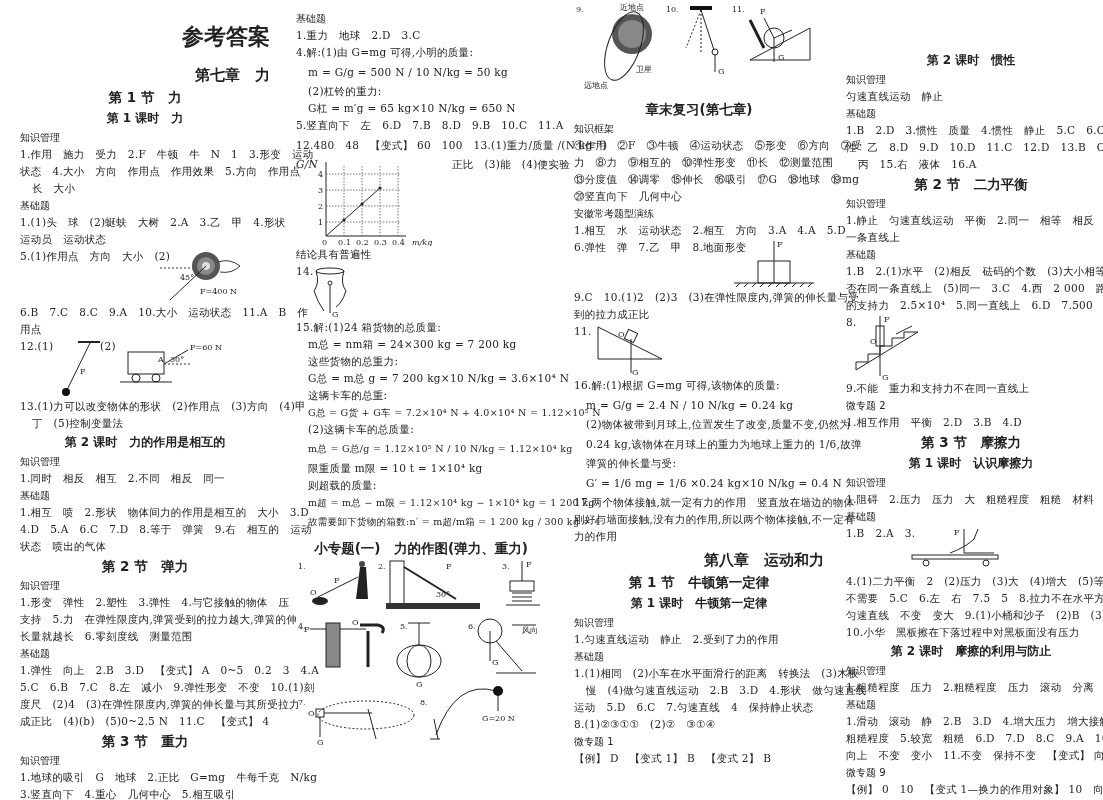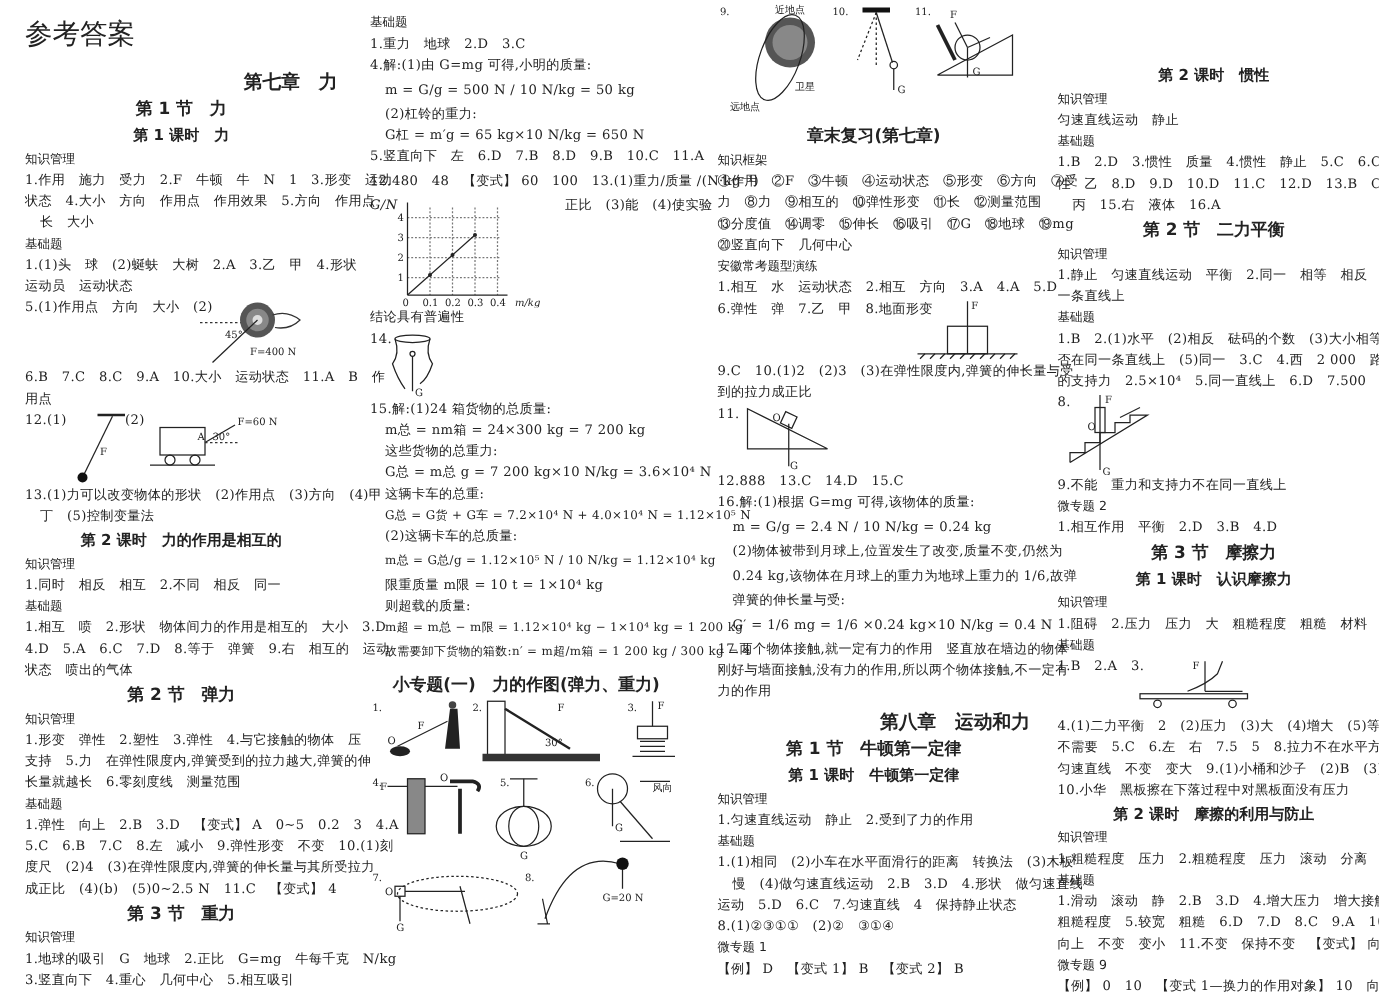--- a/index.html
+++ b/index.html
@@ -7,21 +7,21 @@
   body { font-family: "DejaVu Serif", "Liberation Serif", serif; color: #222; font-size: 10.5px; }
   .page { position: relative; width: 1103px; height: 800px; }
   .col { position: absolute; top: 0; height: 800px; padding: 0 6px; }
   .c1 { left: 14px; width: 262px; }
   .c2 { left: 290px; width: 262px; }
   .c3 { left: 568px; width: 262px; }
   .c4 { left: 840px; width: 262px; margin-top: 44px; }
   .line { white-space: nowrap; line-height: 17px; letter-spacing: 0.3px; }
   .ind { padding-left: 12px; }
   .lbl { font-weight: normal; font-family: "DejaVu Sans", sans-serif; font-size: 10px; line-height: 17px; }
-  .h-main { text-align: left; font-weight: normal; font-size: 22px; font-family: "DejaVu Sans", sans-serif; margin-top: 12px; height: 42px; }
+  .h-main { text-align: right; font-weight: bold; font-size: 22px; font-family: "DejaVu Sans", sans-serif; margin-top: 22px; height: 42px; }
   .h-ch { text-align: right; font-weight: bold; font-size: 15px; font-family: "DejaVu Sans", sans-serif; line-height: 22px; }
   .h-sec { text-align: center; font-weight: bold; font-size: 13.5px; font-family: "DejaVu Sans", sans-serif; line-height: 22px; }
   .h-les { text-align: center; font-weight: bold; font-size: 12px; font-family: "DejaVu Sans", sans-serif; line-height: 21px; }
   .fig { position: relative; }
   svg { display: block; }
   svg text { font-family: "DejaVu Serif", serif; font-size: 8px; fill: #222; }
 </style>
 </head>
 <body>
 
@@ -276,21 +276,20 @@
     <div class="fig" style="height:54px">
       <span class="line" style="position:absolute;left:0;top:0">11.</span>
       <svg width="262" height="54">
         <path d="M24 4 L24 36 L88 36 Z" fill="none" stroke="#222"></path>
         <rect x="52" y="8" width="10" height="10" fill="none" stroke="#222" transform="rotate(25 57 13)"></rect>
         <line x1="57" y1="16" x2="57" y2="50" stroke="#222"></line>
         <text x="58" y="52">G</text>
         <text x="44" y="14">O</text>
       </svg>
     </div>
-    <div class="line">12.888　13.C　14.D　15.C</div>
     <div class="line">16.解:(1)根据 G=mg 可得,该物体的质量:</div>
     <div class="line ind" style="line-height:22px">m = G/g = 2.4 N / 10 N/kg = 0.24 kg</div>
     <div class="line ind">(2)物体被带到月球上,位置发生了改变,质量不变,仍然为</div>
     <div class="line ind" style="line-height:22px">0.24 kg,该物体在月球上的重力为地球上重力的 1/6,故弹</div>
     <div class="line ind">弹簧的伸长量与受:</div>
     <div class="line ind" style="line-height:22px">G′ = 1/6 mg = 1/6 ×0.24 kg×10 N/kg = 0.4 N</div>
     <div class="line">17.两个物体接触,就一定有力的作用　竖直放在墙边的物体</div>
     <div class="line">刚好与墙面接触,没有力的作用,所以两个物体接触,不一定有</div>
     <div class="line">力的作用</div>
     <div class="h-ch" style="margin-top:4px">第八章　运动和力</div>

